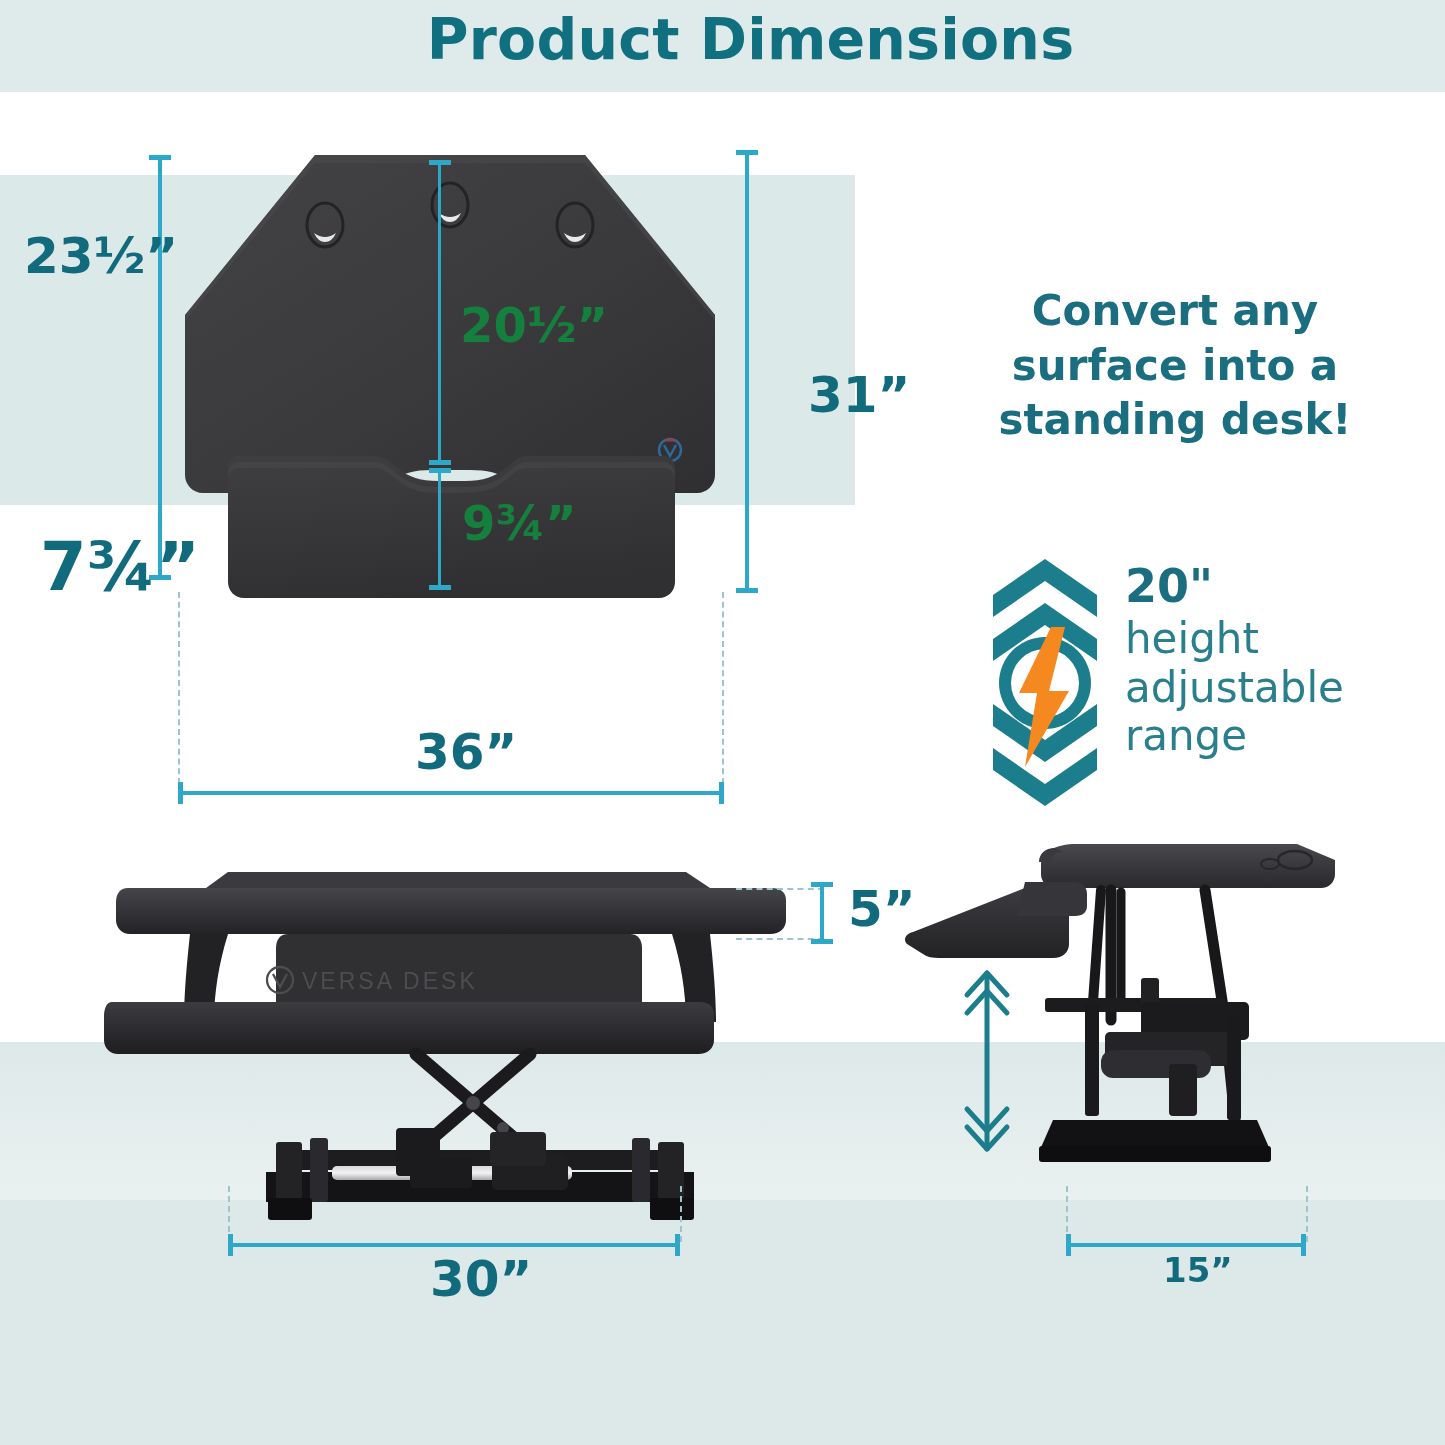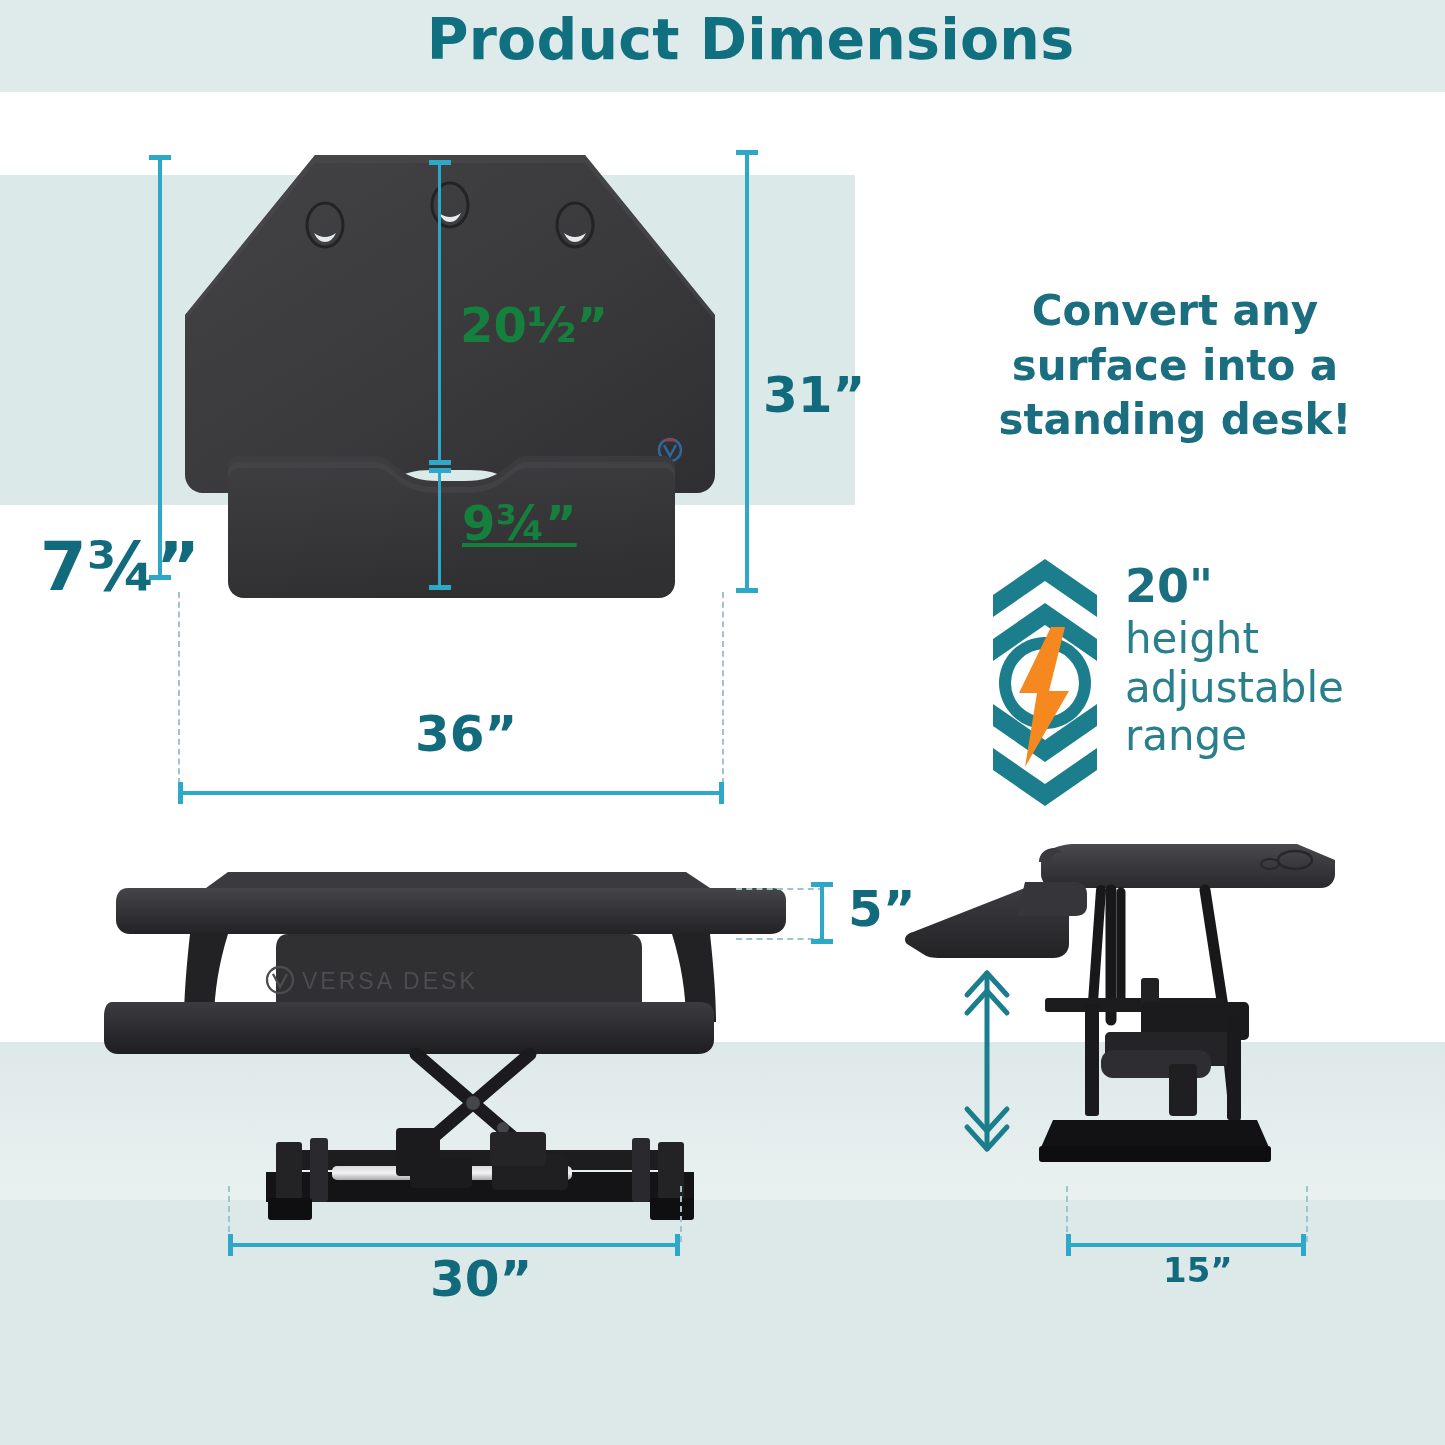--- a/index.html
+++ b/index.html
@@ -143,37 +143,40 @@
              L505,336 C505,328 500,323 494,323 L358,323 C349,323 344,328 337,334
              C325,344 313,348 295,348 L268,348 C250,348 238,344 226,334
              C219,328 214,323 205,323 L69,323 C63,323 58,328 58,336 Z" fill="#4a4a4d" opacity="0.5"></path>
   </svg>
 
   <div class="vline" style="left:158px;top:155px;height:425px;"></div>
   <div class="vline thin" style="left:438px;top:160px;height:305px;"></div>
   <div class="vline thin" style="left:438px;top:468px;height:122px;"></div>
   <div class="vline" style="left:745px;top:150px;height:443px;"></div>
 
+  <div class="dim" style="left:24px;top:227px;font-size:50px;">
+    <span>23½”</span>
+  </div>
   <div class="dim" style="left:40px;top:528px;font-size:67px;">
     <span>7¾”</span>
   </div>
   <div class="dim-white" style="left:460px;top:297px;font-size:48px;">
     <span>20½”</span>
   </div>
-  <div class="dim-white" style="left:462px;top:495px;font-size:48px;text-decoration:underline;">
+  <div class="dim-white" style="left:462px;top:495px;font-size:48px;">
     <span>9¾”</span>
   </div>
-  <div class="dim" style="left:763px;top:366px;font-size:50px;">
+  <div class="dim" style="left:808px;top:366px;font-size:50px;">
     <span>31”</span>
   </div>
 
   <div class="dashv" style="left:178px;top:592px;height:192px;"></div>
   <div class="dashv" style="left:722px;top:592px;height:192px;"></div>
   <div class="hline" style="left:178px;top:791px;width:546px;"></div>
-  <div class="dim" style="left:415px;top:705px;font-size:50px;">
+  <div class="dim" style="left:415px;top:723px;font-size:50px;">
     <span>36”</span>
   </div>
 
   <div id="tagline">Convert any surface into a standing desk!</div>
 
   <div id="feature-block">
     <svg id="feature-icon" viewBox="0 0 120 255">
       <g fill="#1c7d8d">
 
         <path d="M60,4 L112,40 L112,62 L60,26 L8,62 L8,40 Z"></path>

